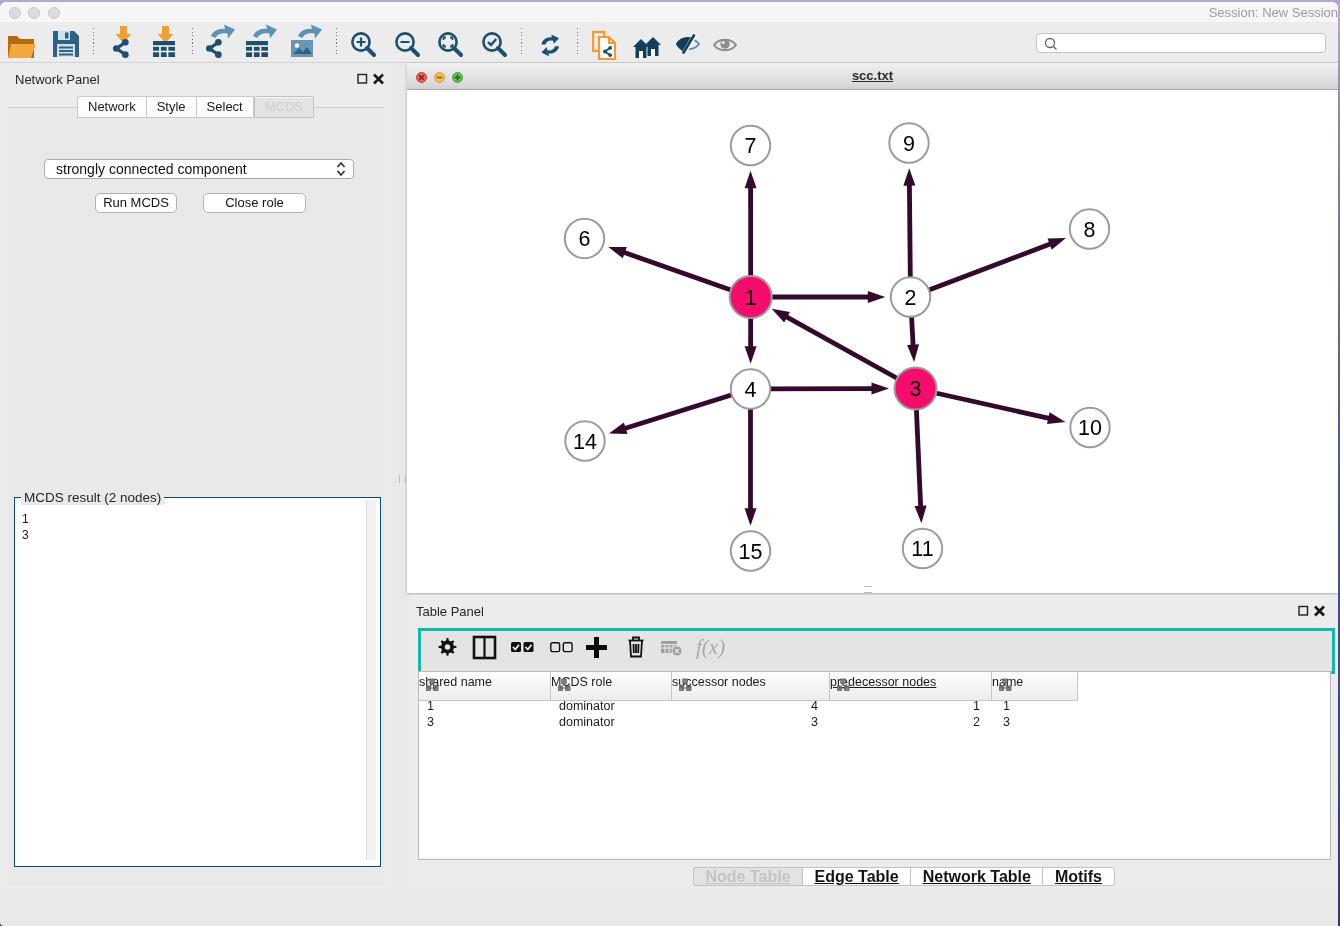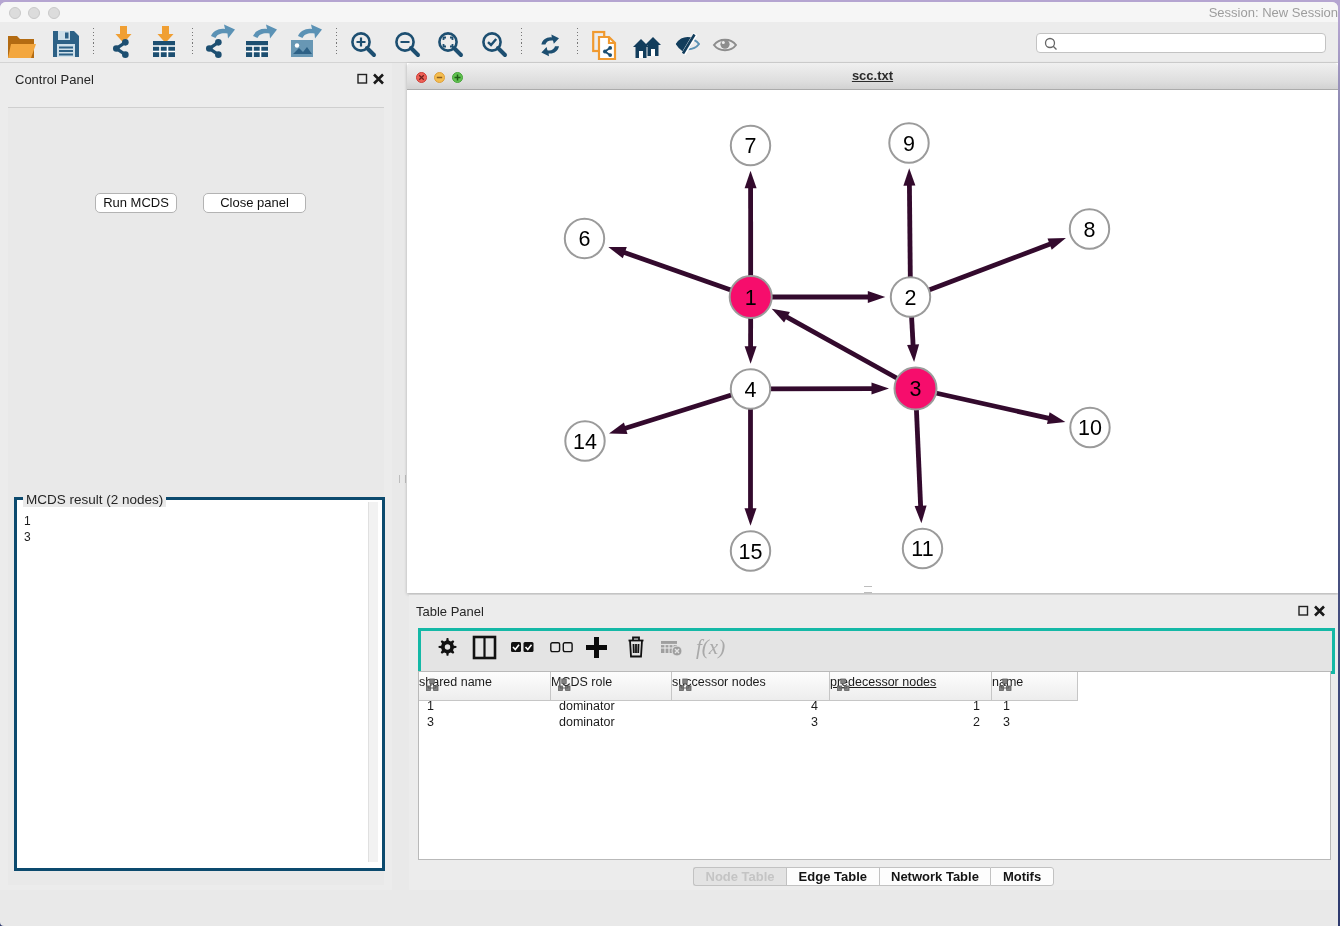--- a/index.html
+++ b/index.html
@@ -20,37 +20,37 @@
 .cphead{position:absolute;left:15px;top:9px;font-size:13px;color:#262626;}
 .winbtns{position:absolute;right:8px;top:8px;}
 .cptabs{position:absolute;left:77px;top:33px;height:22px;}
 .tab{float:left;background:#fdfdfd;border:1px solid #c9c9c9;border-right:none;font-size:13px;color:#1a1a1a;padding:0 10px;line-height:20px;height:20px;}
 .tab.first{border-radius:3px 0 0 0;}
 .tab.sel{background:#e3e3e3;color:#cfcfcf;border:1px solid #c2c2c2;border-radius:3px 3px 0 0;box-shadow:inset 0 1px 0 #f5f5f5;}
 .cpbody{position:absolute;left:8px;top:44px;width:376px;height:777px;background:#e9e9e9;border-top:1px solid #cfcfcf;}
 .optlab{position:absolute;left:0;top:72px;width:100%;text-align:center;font-size:14px;color:#1a1a1a;}
 .select{position:absolute;left:44px;top:96px;width:310px;height:20px;background:#fff;border:1px solid #ababab;border-radius:4px;box-sizing:border-box;font-size:14px;color:#111;line-height:18px;padding-left:11px;}
 .btn{position:absolute;height:20px;background:#fff;border:1px solid #b3b3b3;border-radius:5px;box-sizing:border-box;font-size:13px;color:#111;text-align:center;line-height:18px;}
-.fieldset{position:absolute;left:14px;top:434px;width:365px;height:368px;border:3px solid #0c4a6e;background:#fff;}
+.fieldset{position:absolute;left:14px;top:434px;width:365px;height:368px;border:1px solid #0c4a6e;background:#fff;}
 .legend{position:absolute;left:6px;top:-8px;background:#e9e9e9;padding:0 3px;font-size:13.5px;color:#262626;}
 .fstext{position:absolute;left:7px;top:13px;font-size:12px;color:#1c1c1c;line-height:16px;}
 .fsscroll{position:absolute;right:4px;top:2px;width:9px;height:360px;background:#f2f2f2;border-left:1px solid #e0e0e0;}
 
 .net{position:absolute;left:407px;top:61px;width:931px;height:530px;background:#fff;box-shadow:0 1px 3px rgba(0,0,0,.25);}
 .nethead{position:absolute;left:0;top:0;width:100%;height:27px;background:linear-gradient(180deg,#f0f0f0,#dedede 70%,#d2d2d2);border-bottom:1px solid #ababab;box-sizing:border-box;border-radius:4px 4px 0 0;}
 .nettitle{width:100%;text-align:center;font-size:13px;font-weight:bold;color:#2b2b2b;line-height:26px;text-decoration:underline;}
 .light{position:absolute;top:8.5px;width:11px;height:11px;border-radius:50%;box-sizing:border-box;}
 
 .tp{position:absolute;left:409px;top:593px;width:929px;height:295px;background:#ececec;}
 .tptool{position:absolute;left:9px;top:33px;width:911px;height:40px;background:#e4e4e4;border:3px solid #14b8a6;}
 .tbl{position:absolute;left:9px;top:76px;width:911px;height:187px;background:#fff;border:1px solid #b9b9b9;}
 .thead{position:absolute;left:0;top:0;height:29px;background:linear-gradient(180deg,#fdfdfd,#ededed);border-bottom:1px solid #c6c6c6;border-right:1px solid #c6c6c6;box-sizing:border-box;font-size:12.5px;color:#1c1c1c;text-align:left;line-height:21px;}
 .trow{position:absolute;font-size:12.5px;color:#1c1c1c;height:16px;line-height:16px;}
 .btabs{position:absolute;left:284px;top:271.5px;height:20px;}
-.btab{float:left;background:#fdfdfd;border:1px solid #c2c2c2;border-right:none;font-size:13px;font-weight:bold;color:#141414;padding:0 11.5px;line-height:17.5px;height:17.5px;}
+.btab{float:left;background:#fdfdfd;border:1px solid #c2c2c2;border-right:none;font-size:16px;font-weight:bold;color:#141414;padding:0 11.5px;line-height:17.5px;height:17.5px;text-decoration:underline;}
 .btab.sel{background:#e3e3e3;color:#c4c4c4;border-radius:3px 0 0 3px;}
 .btab.last{border-right:1px solid #c2c2c2;border-radius:0 3px 3px 0;}
 
 .status{position:absolute;left:0;top:888px;width:100%;height:34px;background:#ececec;border-top:1px solid #d4d4d4;}
 .sbtn{position:absolute;left:10px;top:8px;width:28px;height:20px;background:#fdfdfd;border:1px solid #a9a9a9;box-sizing:border-box;}
 .mem{position:absolute;right:9px;top:8px;width:75px;height:24px;background:#f8f8f8;border:1px solid #a9a9a9;box-sizing:border-box;font-size:12.5px;color:#111;line-height:22px;text-align:right;padding-right:6px;}
 .memdot{position:absolute;left:7px;top:6px;width:12px;height:12px;border-radius:50%;background:#1b9a3d;}
 </style>
 </head>
 <body>
@@ -258,28 +258,40 @@
       <div class="sep" style="left:577px"></div>
   <div class="search">
         <svg width="20" height="18" style="position:absolute;left:4px;top:1px">
           <circle cx="9" cy="8" r="4.5" fill="none" stroke="#666" stroke-width="1.3"></circle>
           <line x1="12.2" y1="11.2" x2="15.5" y2="14.5" stroke="#666" stroke-width="1.3"></line>
         </svg>
       </div>
  </div>
 
  <div class="cp">
-  <div class="cphead">Control Panel</div>
+  <div class="cphead">Network Panel</div>
   <div class="winbtns" style="right:5px"><svg width="30" height="12">
           <rect x="1" y="1.5" width="8.5" height="8.5" fill="none" stroke="#222" stroke-width="1.4"></rect>
           <path d="M17 1.5 L26 10.5 M26 1.5 L17 10.5" stroke="#1a1a1a" stroke-width="2.6"></path>
         </svg></div>
   <div class="cpbody"></div>
+  <div class="cptabs">
+    <div class="tab first">Network</div>
+        <div class="tab">Style</div>
+        <div class="tab" style="border-right:1px solid #c9c9c9">Select</div>
+        <div class="tab sel">MCDS</div>
+  </div>
+  <div class="select">strongly connected component
+    <svg width="10" height="16" style="position:absolute;right:7px;top:1px">
+          <path d="M1.5 6 L5 2 L8.5 6" fill="none" stroke="#333" stroke-width="1.7"></path>
+          <path d="M1.5 10 L5 14 L8.5 10" fill="none" stroke="#333" stroke-width="1.7"></path>
+        </svg>
+  </div>
   <div class="btn" style="left:95px;top:130px;width:82px;">Run MCDS</div>
-  <div class="btn" style="left:203px;top:130px;width:103px;">Close panel</div>
+  <div class="btn" style="left:203px;top:130px;width:103px;">Close role</div>
   <div class="fieldset">
     <div class="legend">MCDS result (2 nodes)</div>
     <div class="fstext">1<br>3</div>
     <div class="fsscroll"></div>
   </div>
  </div>
  <div style="position:absolute;left:399px;top:473px;width:5px;height:8px;border-left:1px solid #bdbdbd;border-right:1px solid #bdbdbd;"></div>
  <div class="net">
   <div class="nethead">
    <div class="light" style="left:9px;background:#ee6157;border:1px solid #ce3c36;">

